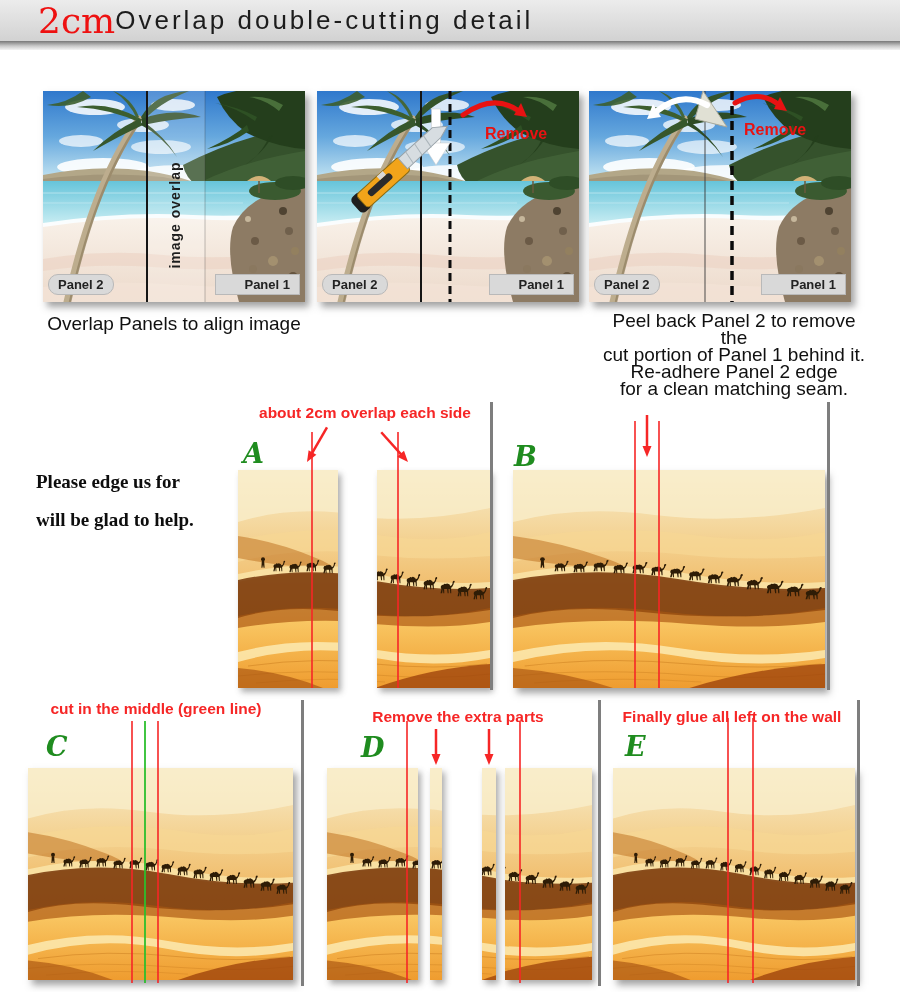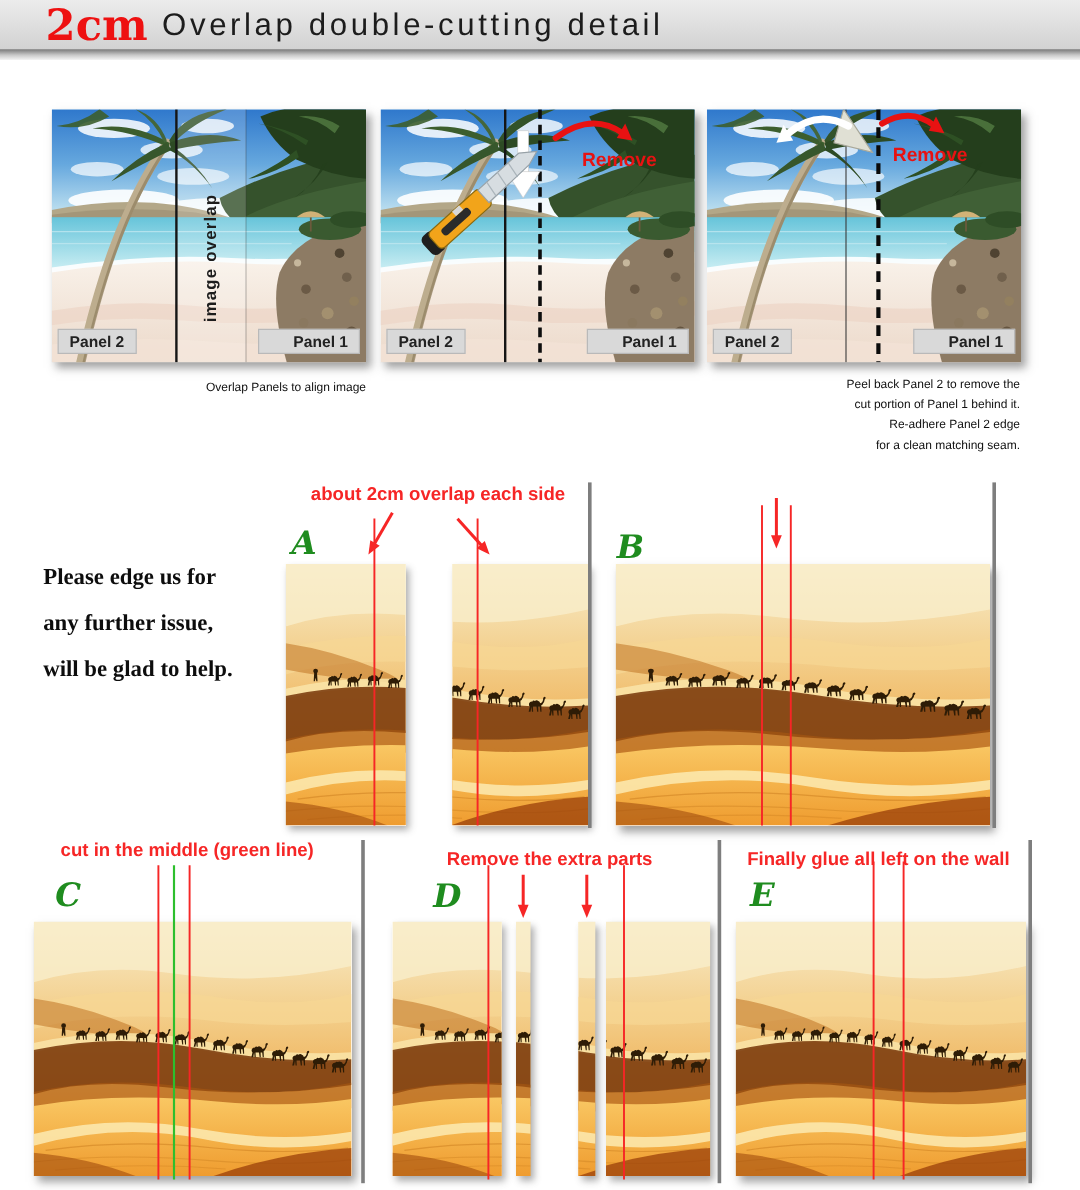--- a/index.html
+++ b/index.html
@@ -2,38 +2,38 @@
 <html><head>
 <meta charset="utf-8">
 <style>
   html,body{margin:0;padding:0;background:#fff;}
   .page{position:relative;width:900px;height:992px;background:#fff;overflow:hidden;
         font-family:"Liberation Sans",sans-serif;}
   .abs{position:absolute;}
   
   .header{left:0;top:0;width:900px;height:41px;background:linear-gradient(180deg,#ececec,#d2d2d2);
           display:flex;align-items:center;}
-  .h-red{font-family:"DejaVu Serif",serif;font-weight:bold;font-size:36px;color:#ee1111;
+  .h-red{font-family:"DejaVu Serif",serif;font-weight:normal;font-size:36px;color:#ee1111;
          margin-left:38px;line-height:1;}
-  .h-title{font-size:26px;color:#1c1c1c;letter-spacing:3px;margin-left:12px;font-weight:500;}
+  .h-title{font-size:26px;color:#1c1c1c;letter-spacing:3px;font-weight:500;}
   .header-shadow{left:0;top:41px;width:900px;height:9px;
                  background:linear-gradient(180deg,#787878,#c9c9c9 55%,#f4f4f4);}
   
   .photo{box-shadow:4px 5px 7px rgba(70,70,70,.5);overflow:hidden;}
   .clip{overflow:hidden;box-shadow:3px 4px 6px rgba(70,70,70,.45);}
   .clip > svg{position:absolute;top:0;}
   .badge{position:absolute;bottom:7px;background:#d9d9d9;border:1px solid #b9b9b9;
          color:#222;font-size:13px;font-weight:bold;padding:2px 9px;line-height:15px;}
-  .badge.left{left:5px;} .badge.right{right:5px;padding-left:28px;}
+  .badge.left{left:5px;border-radius:10px;} .badge.right{right:5px;padding-left:28px;}
   .overlap-label{position:absolute;width:110px;height:18px;left:78px;top:115px;
                  transform:rotate(-90deg);color:#1d1d1d;font-size:14px;font-weight:bold;
                  letter-spacing:1px;text-align:center;}
   .remove-label{position:absolute;color:#e81212;font-weight:bold;font-size:16px;
                 font-family:"Liberation Sans",sans-serif;}
-  .caption{font-size:10px;line-height:17px;color:#101010;text-align:right;white-space:pre-line;}
+  .caption{font-size:19px;line-height:17px;color:#101010;text-align:center;white-space:pre-line;}
   
   .welcome-title{font-family:"DejaVu Serif",serif;font-style:italic;font-weight:bold;
                  font-size:23px;color:#c823c8;}
   .welcome-line{font-family:"Liberation Serif",serif;font-weight:bold;font-size:19px;
                 color:#0d0d0d;margin-top:16px;}
   
   .note{color:#f62626;font-weight:bold;font-size:15.5px;text-align:center;}
   .letter{font-family:"DejaVu Serif",serif;font-style:italic;font-weight:bold;
           font-size:27px;color:#1f8c1f;line-height:1;}
   .vdiv{width:3px;background:#7e7e7e;}
@@ -233,28 +233,27 @@
         <path d="M146,12 Q170,-2 190,14" stroke="#e81212" stroke-width="5" fill="none" stroke-linecap="round"></path>
         <polygon points="198,20 185,18 191,6" fill="#e81212"></polygon>
       </g>
     </svg>
     <div class="remove-label" style="left:155px;top:30px">Remove</div>
     <div class="badge left">Panel 2</div>
     <div class="badge right">Panel 1</div>
   </div>
 
   <div class="abs caption" style="left:43px;top:315px;width:262px">Overlap Panels to align image</div>
-  <div class="abs caption" style="left:588px;top:312px;width:262px">Peel back Panel 2 to remove the
+  <div class="abs caption" style="left:603px;top:312px;width:262px">Peel back Panel 2 to remove the
 cut portion of Panel 1 behind it.
 Re-adhere Panel 2 edge
 for a clean matching seam.</div>
 
   <div class="abs" style="left:36px;top:455px;width:200px">
     <div class="welcome-line">Please edge us for</div>
-    <div class="welcome-line">any further issue,</div>
     <div class="welcome-line">will be glad to help.</div>
   </div>
 
   <div class="abs note" style="left:240px;top:404px;width:250px">about 2cm overlap each side</div>
   <div class="abs letter" style="left:243px;top:440px">A</div>
   <div class="abs clip" style="left:238px;top:470px;width:100px;height:218px">
     <svg style="left:0" width="265" height="218" viewBox="0 0 265 218" preserveAspectRatio="none">
         <use href="#desert-g"></use>
       </svg>
   </div>

